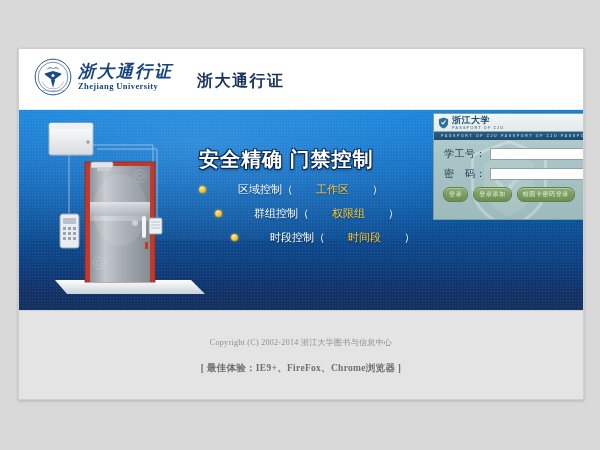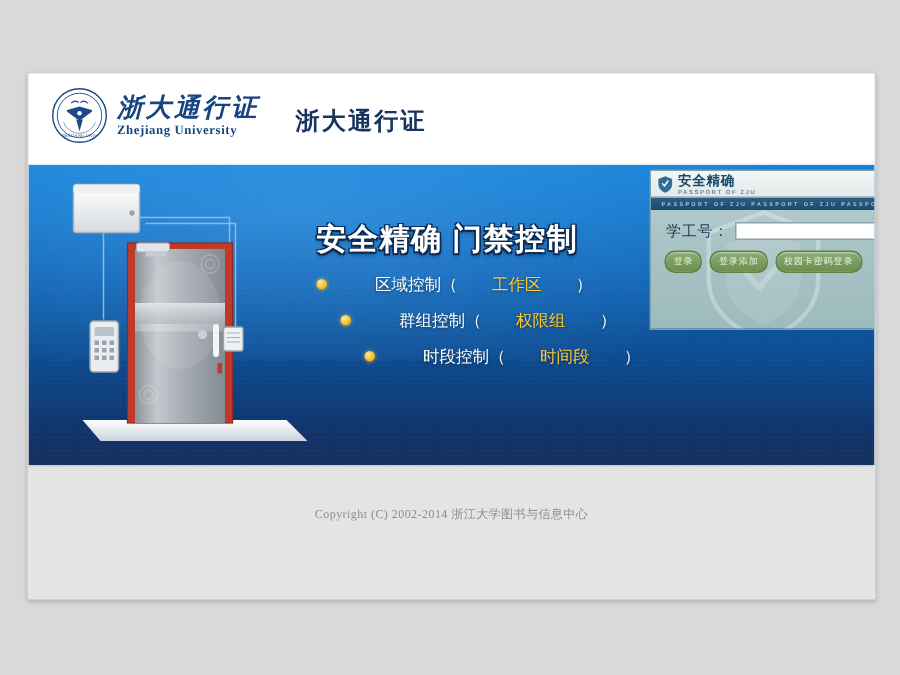--- a/index.html
+++ b/index.html
@@ -118,21 +118,21 @@
     position: absolute;
     left: 22px;
     top: 8px;
     width: 180px;
     height: 185px;
   }
 
   
   #banner-copy {
     position: absolute;
-    left: 192px;
+    left: 180px;
     top: 36px;
     width: 200px;
   }
   #banner-heading {
     font-size: 20px;
     font-weight: 700;
     color: #ffffff;
     letter-spacing: 1px;
     white-space: nowrap;
     text-shadow:
@@ -460,43 +460,48 @@
         <path d="M50 18 L76 28 V52 Q76 72 50 84 Q24 72 24 52 V28 Z" fill="#ffffff" opacity="0.35"></path>
         <path d="M38 48 L47 58 L64 38" fill="none" stroke="#ffffff" stroke-width="4" stroke-linecap="round" stroke-linejoin="round"></path>
       </svg>
 
       <div id="panel-titlebar">
         <svg id="panel-shield" viewBox="0 0 24 26">
           <path d="M12 1 L22 5 V13 Q22 21 12 25 Q2 21 2 13 V5 Z" fill="#2f6f96"></path>
           <path d="M8 12 L11 15 L16 8" fill="none" stroke="#ffffff" stroke-width="2.2" stroke-linecap="round" stroke-linejoin="round"></path>
         </svg>
         <div>
-          <div id="panel-title-cn">安全精确</div>
+          <div id="panel-title-cn">浙江大学</div>
           <div id="panel-title-en">PASSPORT OF ZJU</div>
         </div>
       </div>
 
       <div id="panel-strip">
         <span class="strip-text">PASSPORT OF ZJU   PASSPORT OF ZJU   PASSPORT OF ZJU   PASSPORT OF ZJU</span>
       </div>
 
       <div id="panel-body">
 
         <div class="field-row">
           <span class="field-label">学工号：</span>
           <input class="field-input" type="text" placeholder="" style="">
         </div>
 
+        <div class="field-row">
+          <span class="field-label">密　码：</span>
+          <input class="field-input" type="password" placeholder="" style="">
+        </div>
 
         <div id="panel-buttons">
           <button class="panel-btn">登录</button>
           <button class="panel-btn">登录添加</button>
           <button class="panel-btn">校园卡密码登录</button>
         </div>
       </div>
     </div>
   </div>
 
   <div id="site-footer">
     <div id="footer-copyright">Copyright (C) 2002-2014 浙江大学图书与信息中心</div>
+    <div id="footer-browsers">[ 最佳体验：IE9+、FireFox、Chrome浏览器 ]</div>
   </div>
 
 </div>
 
 </body></html>

